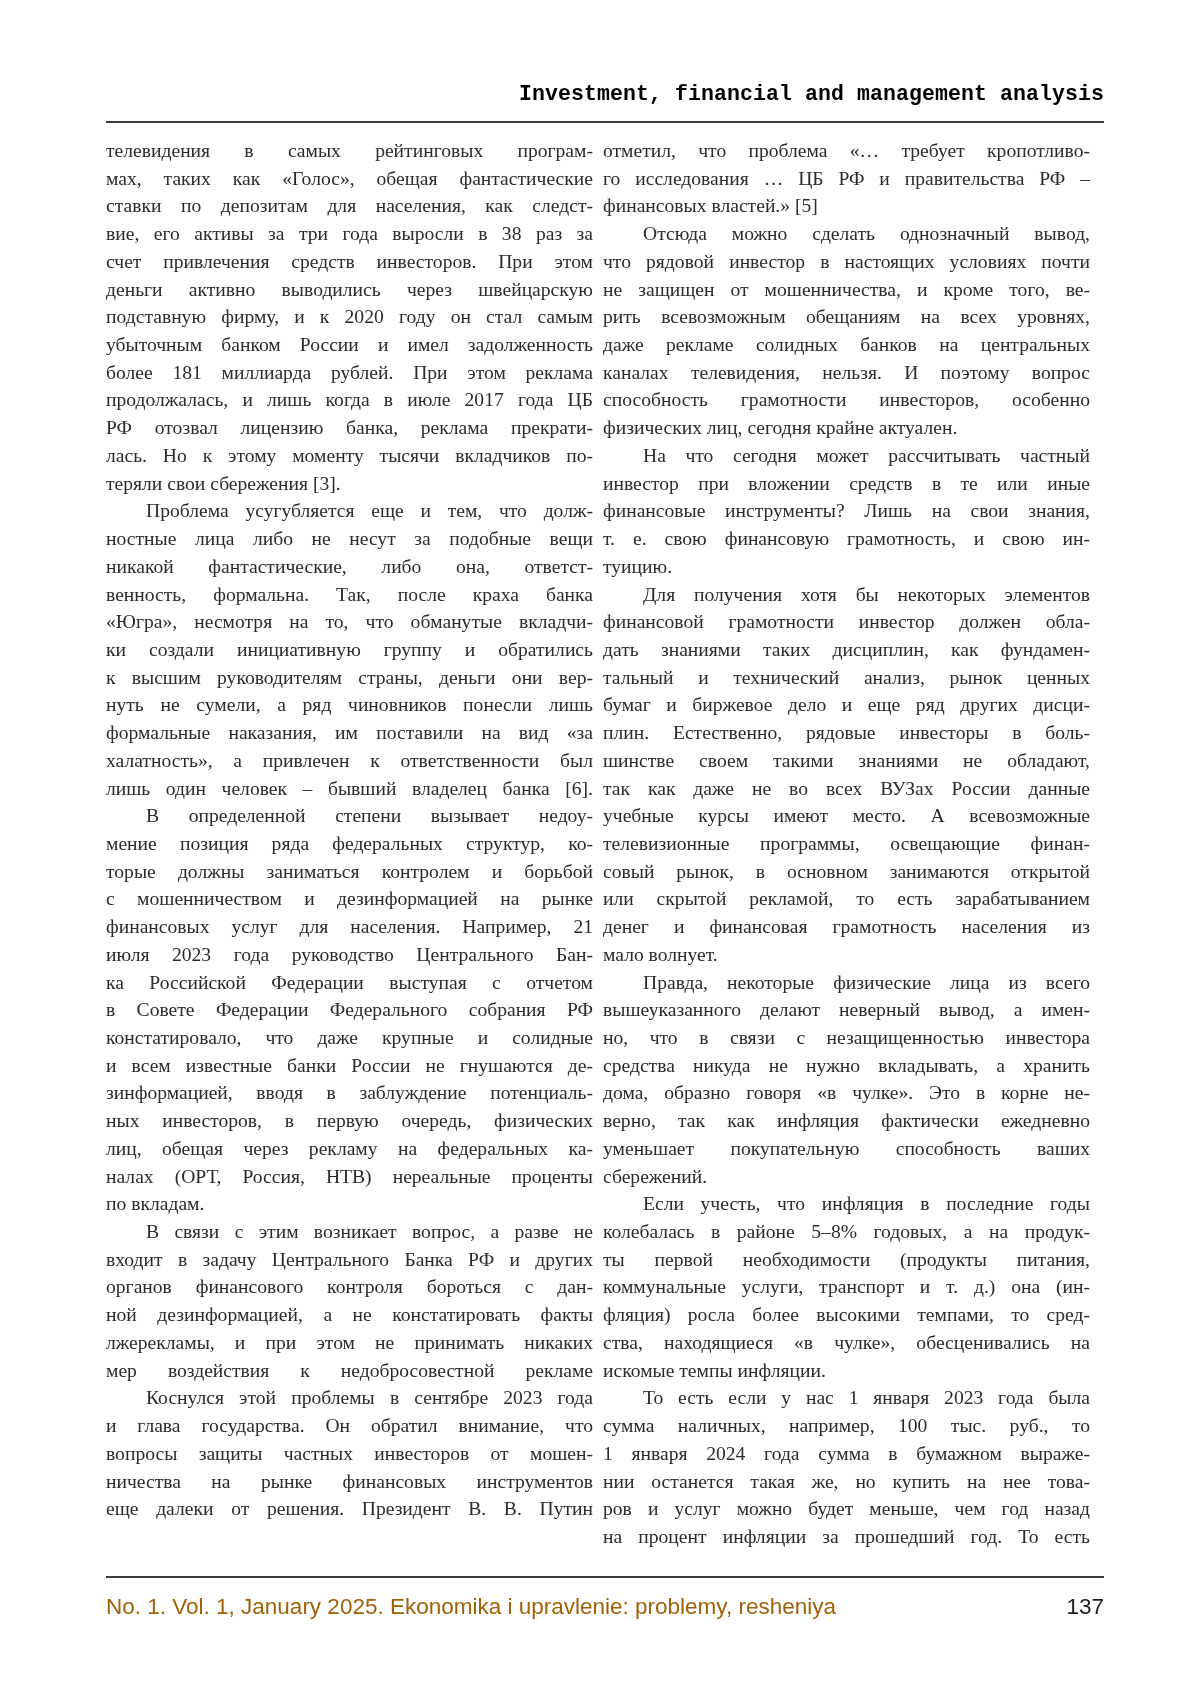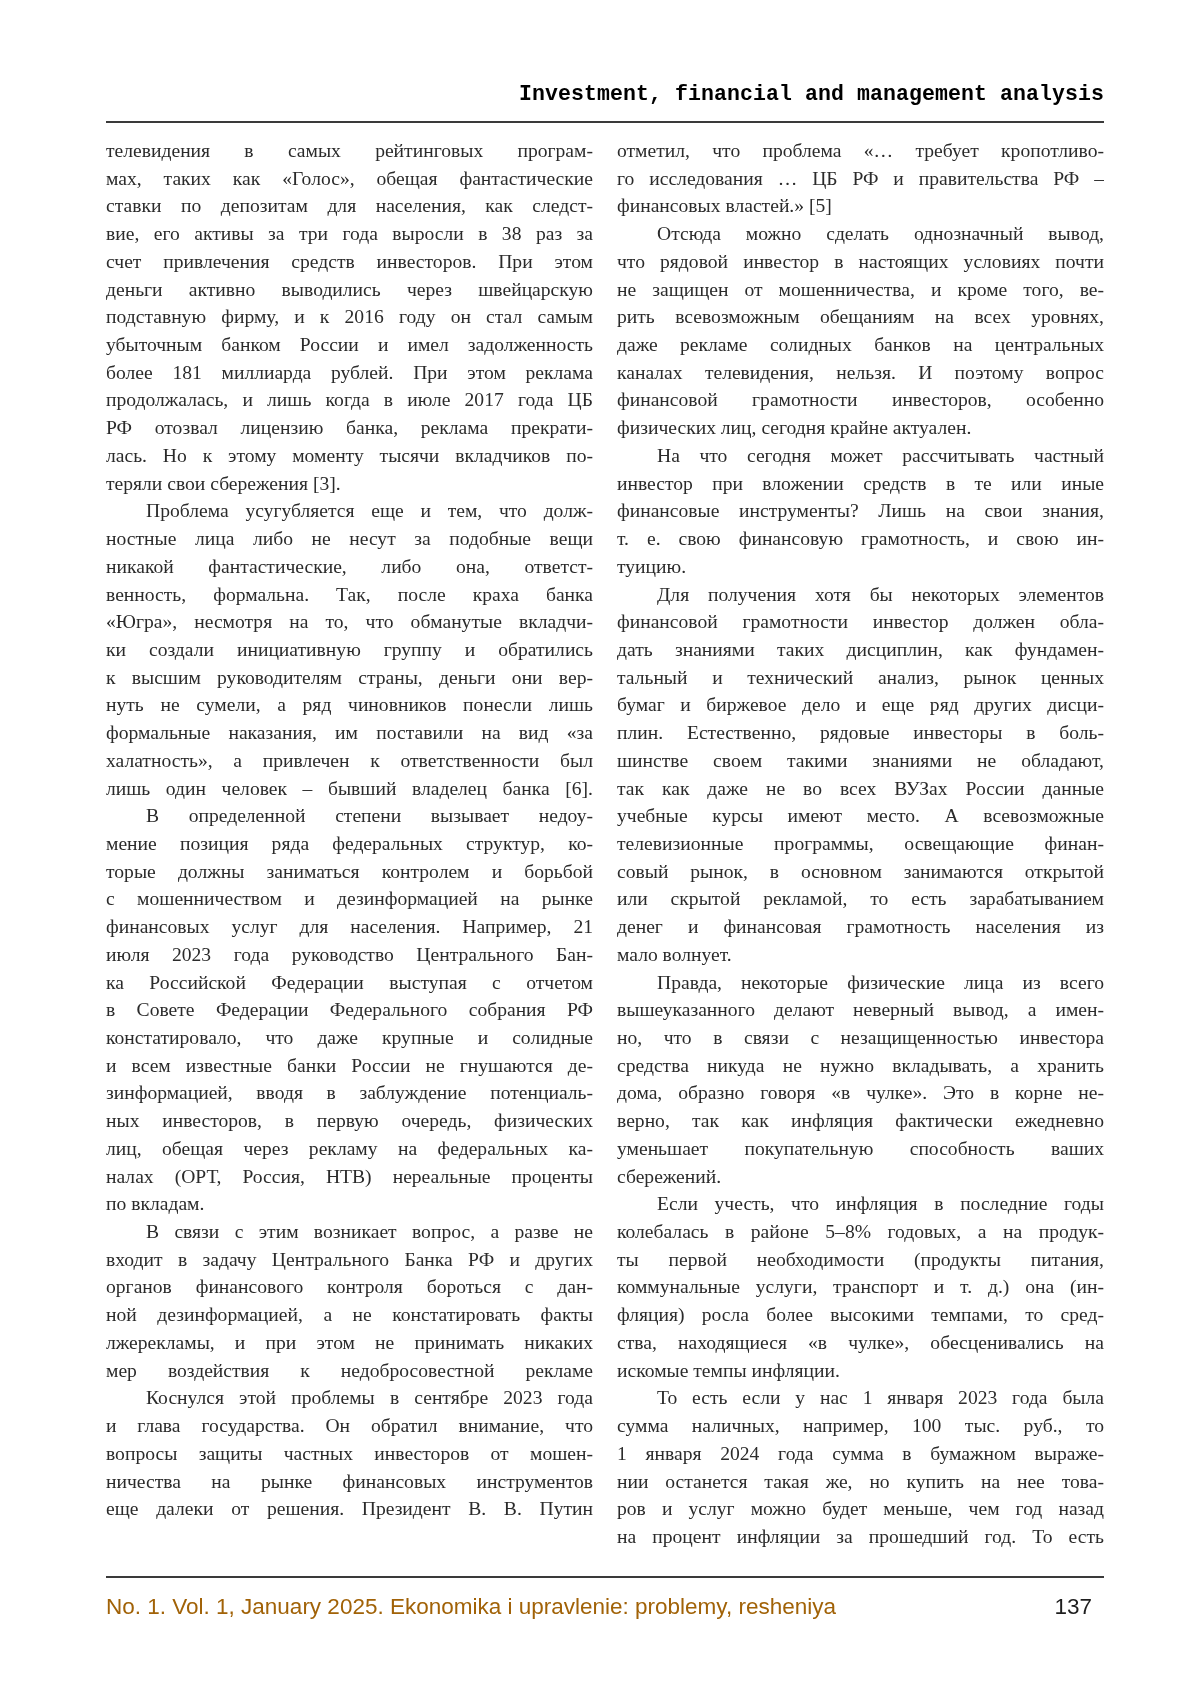--- a/index.html
+++ b/index.html
@@ -7,50 +7,50 @@
   .running-head {
     position: absolute; right: 96px; top: 82px;
     font-family: Liberation Mono, monospace; font-weight: bold; font-size: 21.5px;
     color: #000000; letter-spacing: 0.1px;
   }
   .rule { position: absolute; left: 106px; width: 998px; height: 2px; background: #3a3a3a; }
   .rule.top { top: 121px; }
   .rule.bottom { top: 1576px; }
   .col { position: absolute; top: 137px; width: 487px; font-family: "Liberation Serif", serif; font-size: 19.6px; }
   .col.left { left: 106px; }
-  .col.right { left: 617px; }
+  .col.right { left: 603px; }
   .line {
     height: 27.72px; line-height: 27.72px; white-space: nowrap;
     text-align: justify; text-align-last: justify; overflow: hidden;
   }
   .line.indent { padding-left: 40px; }
   .line.last { text-align-last: left; }
   .footer-left {
     position: absolute; left: 106px; top: 1594px;
     font-family: "Liberation Sans", sans-serif; font-size: 22.5px; color: #a16207;
   }
   .footer-page {
-    position: absolute; right: 108px; top: 1594px;
+    position: absolute; right: 96px; top: 1594px;
     font-family: "Liberation Sans", sans-serif; font-size: 22.5px; color: #1e1e1e;
   }
 </style>
 </head>
 <body>
 
 <div class="running-head">Investment, financial and management analysis</div>
 <div class="rule top"></div>
 
 <div class="col left" id="col-left">
     <div class="line">телевидения в самых рейтинговых програм-</div>
     <div class="line">мах, таких как «Голос», обещая фантастические</div>
     <div class="line">ставки по депозитам для населения, как следст-</div>
     <div class="line">вие, его активы за три года выросли в 38 раз за</div>
     <div class="line">счет привлечения средств инвесторов. При этом</div>
     <div class="line">деньги активно выводились через швейцарскую</div>
-    <div class="line">подставную фирму, и к 2016 году он стал самым</div>
+    <div class="line">подставную фирму, и к 2020 году он стал самым</div>
     <div class="line">убыточным банком России и имел задолженность</div>
     <div class="line">более 181 миллиарда рублей. При этом реклама</div>
     <div class="line">продолжалась, и лишь когда в июле 2017 года ЦБ</div>
     <div class="line">РФ отозвал лицензию банка, реклама прекрати-</div>
     <div class="line">лась. Но к этому моменту тысячи вкладчиков по-</div>
     <div class="line last">теряли свои сбережения [3].</div>
     <div class="line indent">Проблема усугубляется еще и тем, что долж-</div>
     <div class="line">ностные лица либо не несут за подобные вещи</div>
     <div class="line">никакой фантастические, либо она, ответст-</div>
     <div class="line">венность, формальна. Так, после краха банка</div>
@@ -91,21 +91,21 @@
 <div class="col right" id="col-right">
     <div class="line">отметил, что проблема «… требует кропотливо-</div>
     <div class="line">го исследования … ЦБ РФ и правительства РФ –</div>
     <div class="line last">финансовых властей.» [5]</div>
     <div class="line indent">Отсюда можно сделать однозначный вывод,</div>
     <div class="line">что рядовой инвестор в настоящих условиях почти</div>
     <div class="line">не защищен от мошенничества, и кроме того, ве-</div>
     <div class="line">рить всевозможным обещаниям на всех уровнях,</div>
     <div class="line">даже рекламе солидных банков на центральных</div>
     <div class="line">каналах телевидения, нельзя. И поэтому вопрос</div>
-    <div class="line">финансовой грамотности инвесторов, особенно</div>
+    <div class="line">способность грамотности инвесторов, особенно</div>
     <div class="line last">физических лиц, сегодня крайне актуален.</div>
     <div class="line indent">На что сегодня может рассчитывать частный</div>
     <div class="line">инвестор при вложении средств в те или иные</div>
     <div class="line">финансовые инструменты? Лишь на свои знания,</div>
     <div class="line">т. е. свою финансовую грамотность, и свою ин-</div>
     <div class="line last">туицию.</div>
     <div class="line indent">Для получения хотя бы некоторых элементов</div>
     <div class="line">финансовой грамотности инвестор должен обла-</div>
     <div class="line">дать знаниями таких дисциплин, как фундамен-</div>
     <div class="line">тальный и технический анализ, рынок ценных</div>

